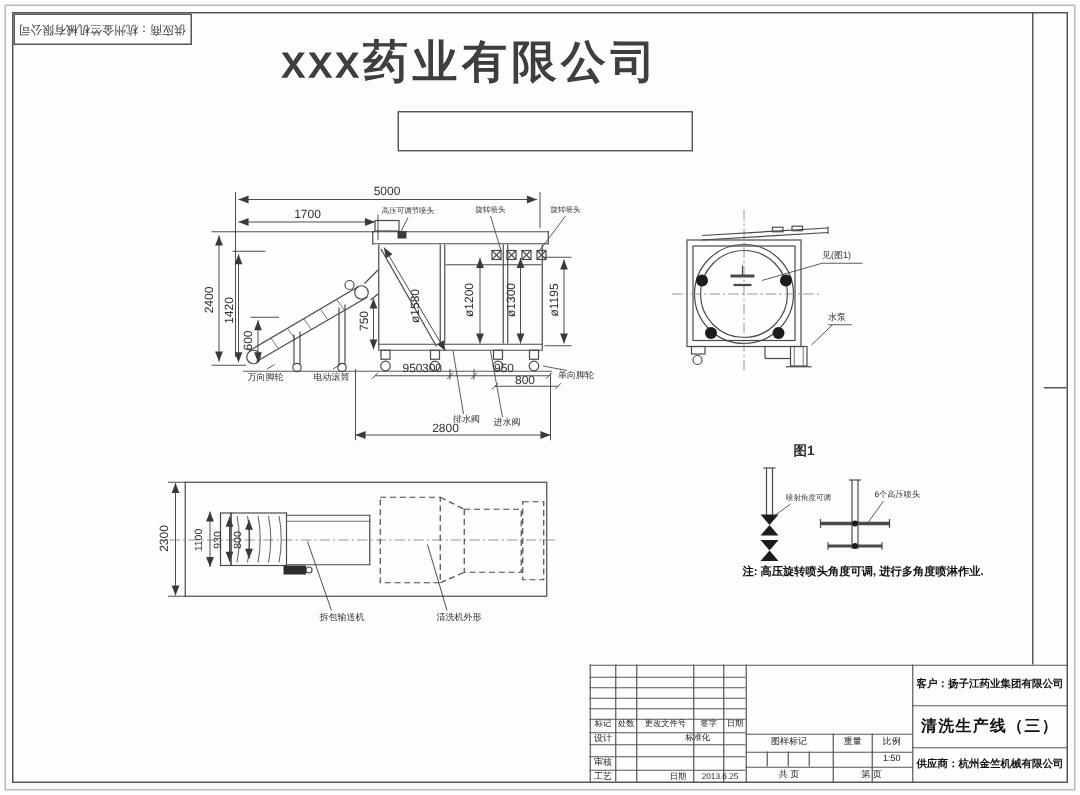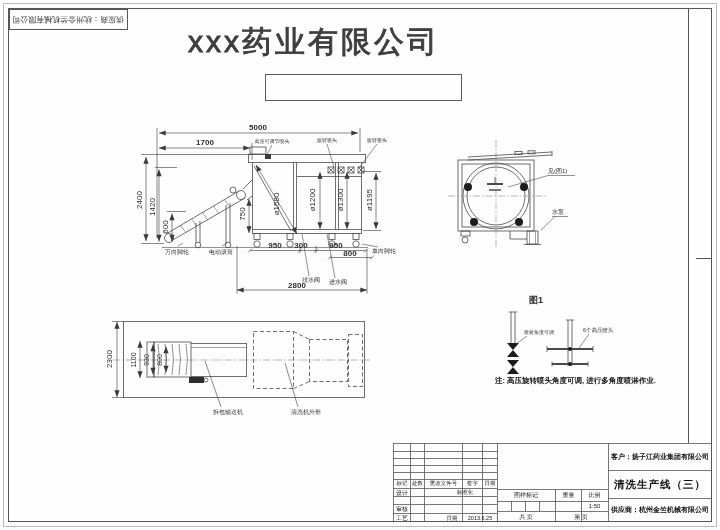--- a/index.html
+++ b/index.html
@@ -1,21 +1,21 @@
 <!DOCTYPE html>
 <html><head>
 <meta charset="utf-8">
 <style>
   html,body{margin:0;padding:0;background:#e9e9e9;}
   .sheet{position:relative;width:720px;height:530px;background:#fdfdfd;overflow:hidden;
          font-family:"Liberation Sans","DejaVu Sans",sans-serif;}
   svg{position:absolute;left:0;top:0;}
   .t{position:absolute;color:#2e2e2e;white-space:nowrap;line-height:1;
      font-family:"Liberation Sans","DejaVu Sans",sans-serif;}
-  .cdim{transform:translate(-50%,0);font-size:8px;font-weight:bold;}
+  .cdim{transform:translate(-50%,0);font-size:8px;}
   .vdim{transform:translate(-50%,-50%) rotate(-90deg);font-size:8px;}
   .lbl{transform:translate(-50%,0);font-size:6px;color:#333;}
   .lbl-l{font-size:6px;color:#333;}
   .title{font-size:30px;letter-spacing:3px;color:#404040;-webkit-text-stroke:0.9px #3c3c3c;
          text-stroke:0.9px #3c3c3c;}
   .subtitle{transform:translate(-50%,-50%);font-size:13px;font-weight:600;color:#1d1d1d;letter-spacing:1px;}
   .watermark{font-size:40px;font-weight:700;letter-spacing:2px;opacity:0.95;}
   .stamp{transform:translate(-50%,-50%) rotate(180deg);font-size:8px;color:#3a3a3a;}
   .note{font-size:7.5px;font-weight:700;color:#111;}
   .fig{font-size:9px;font-weight:600;}
@@ -305,21 +305,21 @@
   <span class="t cdim" style="left:205px;top:139px">1700</span>
   <span class="t vdim" style="left:140px;top:200px">2400</span>
   <span class="t vdim" style="left:153px;top:207px">1420</span>
   <span class="t vdim" style="left:166px;top:227px">600</span>
   <span class="t vdim" style="left:243px;top:214px">750</span>
   <span class="t vdim" style="left:277px;top:204px">ø1580</span>
   <span class="t vdim" style="left:313px;top:200px">ø1200</span>
   <span class="t vdim" style="left:341px;top:200px">ø1300</span>
   <span class="t vdim" style="left:370px;top:200px">ø1195</span>
   <span class="t cdim" style="left:275px;top:242px">950</span>
-  <span class="t cdim" style="left:301px;top:242px">300</span>
+  <span class="t cdim" style="left:288px;top:242px">300</span>
   <span class="t cdim" style="left:336px;top:242px">950</span>
   <span class="t cdim" style="left:350px;top:250px">800</span>
   <span class="t cdim" style="left:297px;top:282px">2800</span>
 
   <span class="t lbl" style="left:272px;top:139px;font-size:5px">高压可调节喷头</span>
   <span class="t lbl" style="left:327px;top:138px;font-size:5px">旋转喷头</span>
   <span class="t lbl" style="left:377px;top:138px;font-size:5px">旋转喷头</span>
   <span class="t lbl" style="left:177px;top:249px">万向脚轮</span>
   <span class="t lbl" style="left:221px;top:249px">电动滚筒</span>
   <span class="t lbl" style="left:384px;top:248px">单向脚轮</span>

